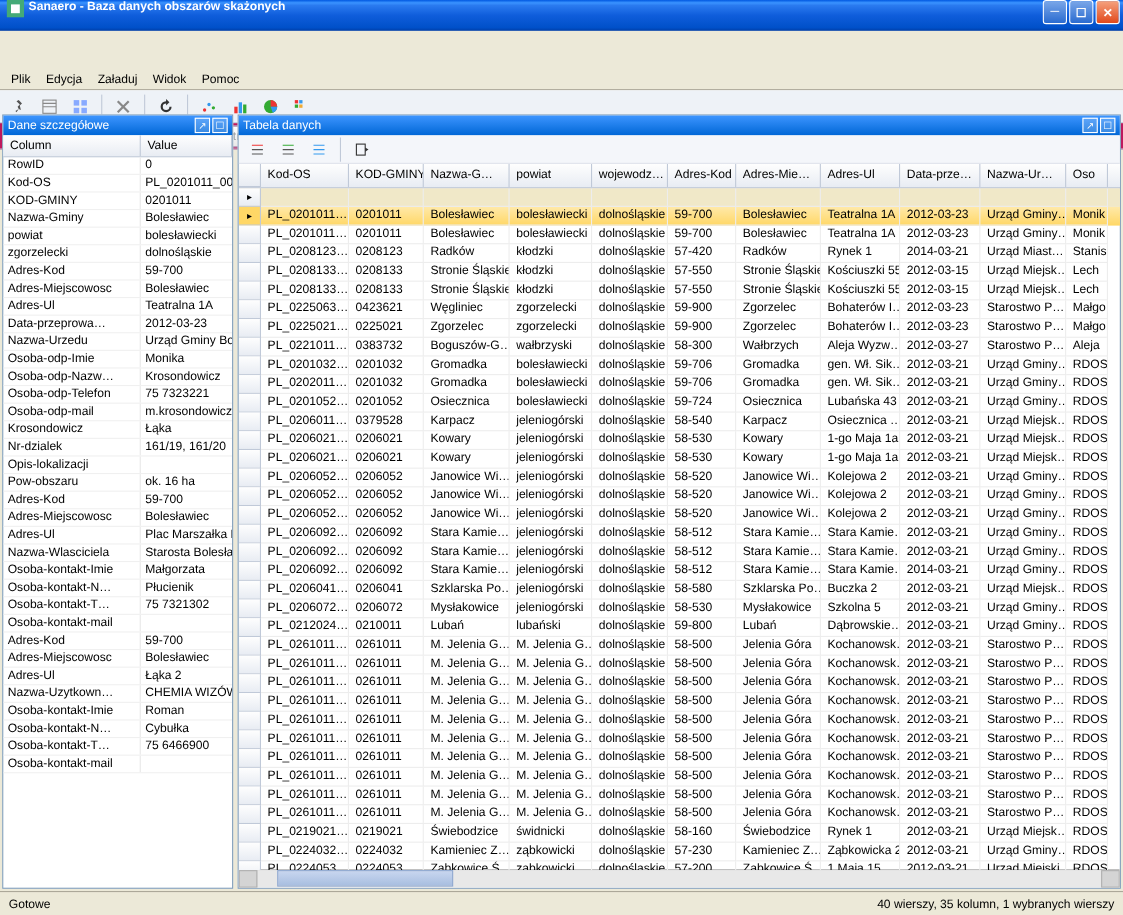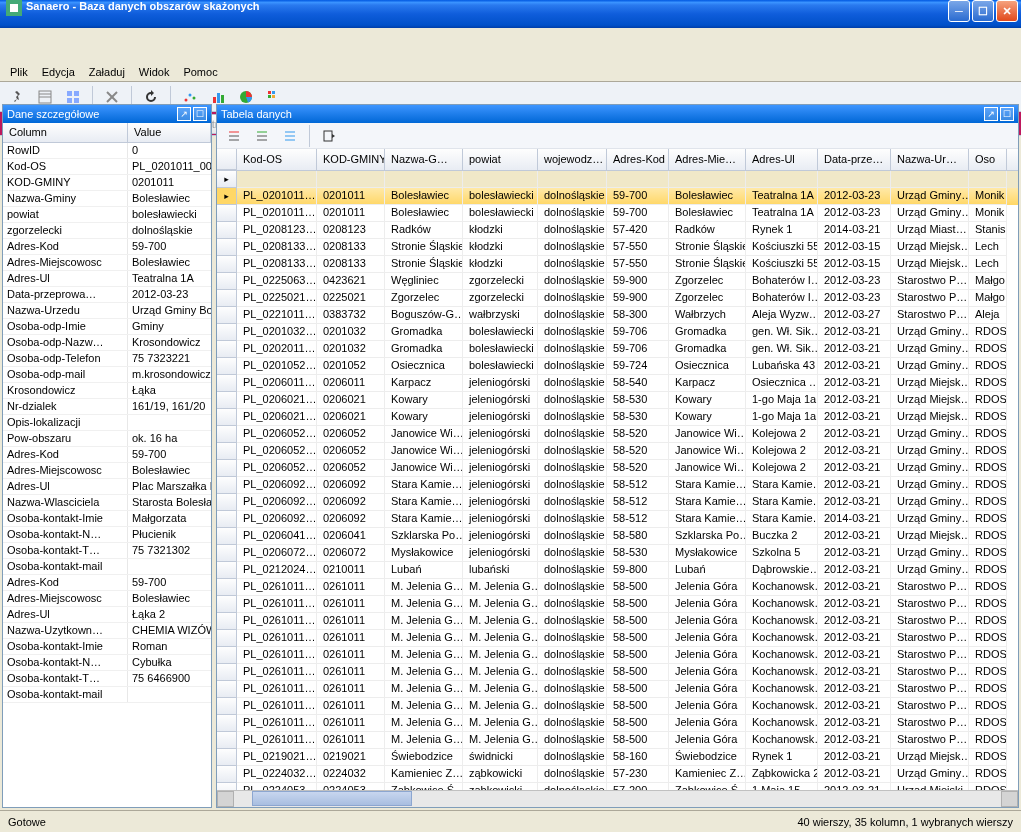--- a/index.html
+++ b/index.html
@@ -208,21 +208,21 @@
         <div class="detrow">
           <div class="c1">Data-przeprowa…</div>
           <div class="c2">2012-03-23</div>
         </div>
         <div class="detrow">
           <div class="c1">Nazwa-Urzedu</div>
           <div class="c2">Urząd Gminy  Bol…</div>
         </div>
         <div class="detrow">
           <div class="c1">Osoba-odp-Imie</div>
-          <div class="c2">Gminy</div>
+          <div class="c2">Monika</div>
         </div>
         <div class="detrow">
           <div class="c1">Osoba-odp-Nazw…</div>
           <div class="c2">Krosondowicz</div>
         </div>
         <div class="detrow">
           <div class="c1">Osoba-odp-Telefon</div>
           <div class="c2">75 7323221</div>
         </div>
         <div class="detrow">
@@ -531,21 +531,21 @@
               <div class="gc w5">59-724</div>
               <div class="gc w6">Osiecznica</div>
               <div class="gc w7">Lubańska 43</div>
               <div class="gc w8">2012-03-21</div>
               <div class="gc w9">Urząd Gminy…</div>
               <div class="gc w10">RDOS</div>
             </div>
             <div class="gridrow">
               <div class="rowhead"></div>
               <div class="gc w0">PL_0206011…</div>
-              <div class="gc w1">0206011</div>
+              <div class="gc w1">0379528</div>
               <div class="gc w2">Karpacz</div>
               <div class="gc w3">jeleniogórski</div>
               <div class="gc w4">dolnośląskie</div>
               <div class="gc w5">58-540</div>
               <div class="gc w6">Karpacz</div>
               <div class="gc w7">Osiecznica …</div>
               <div class="gc w8">2012-03-21</div>
               <div class="gc w9">Urząd Miejsk…</div>
               <div class="gc w10">RDOS</div>
             </div>

